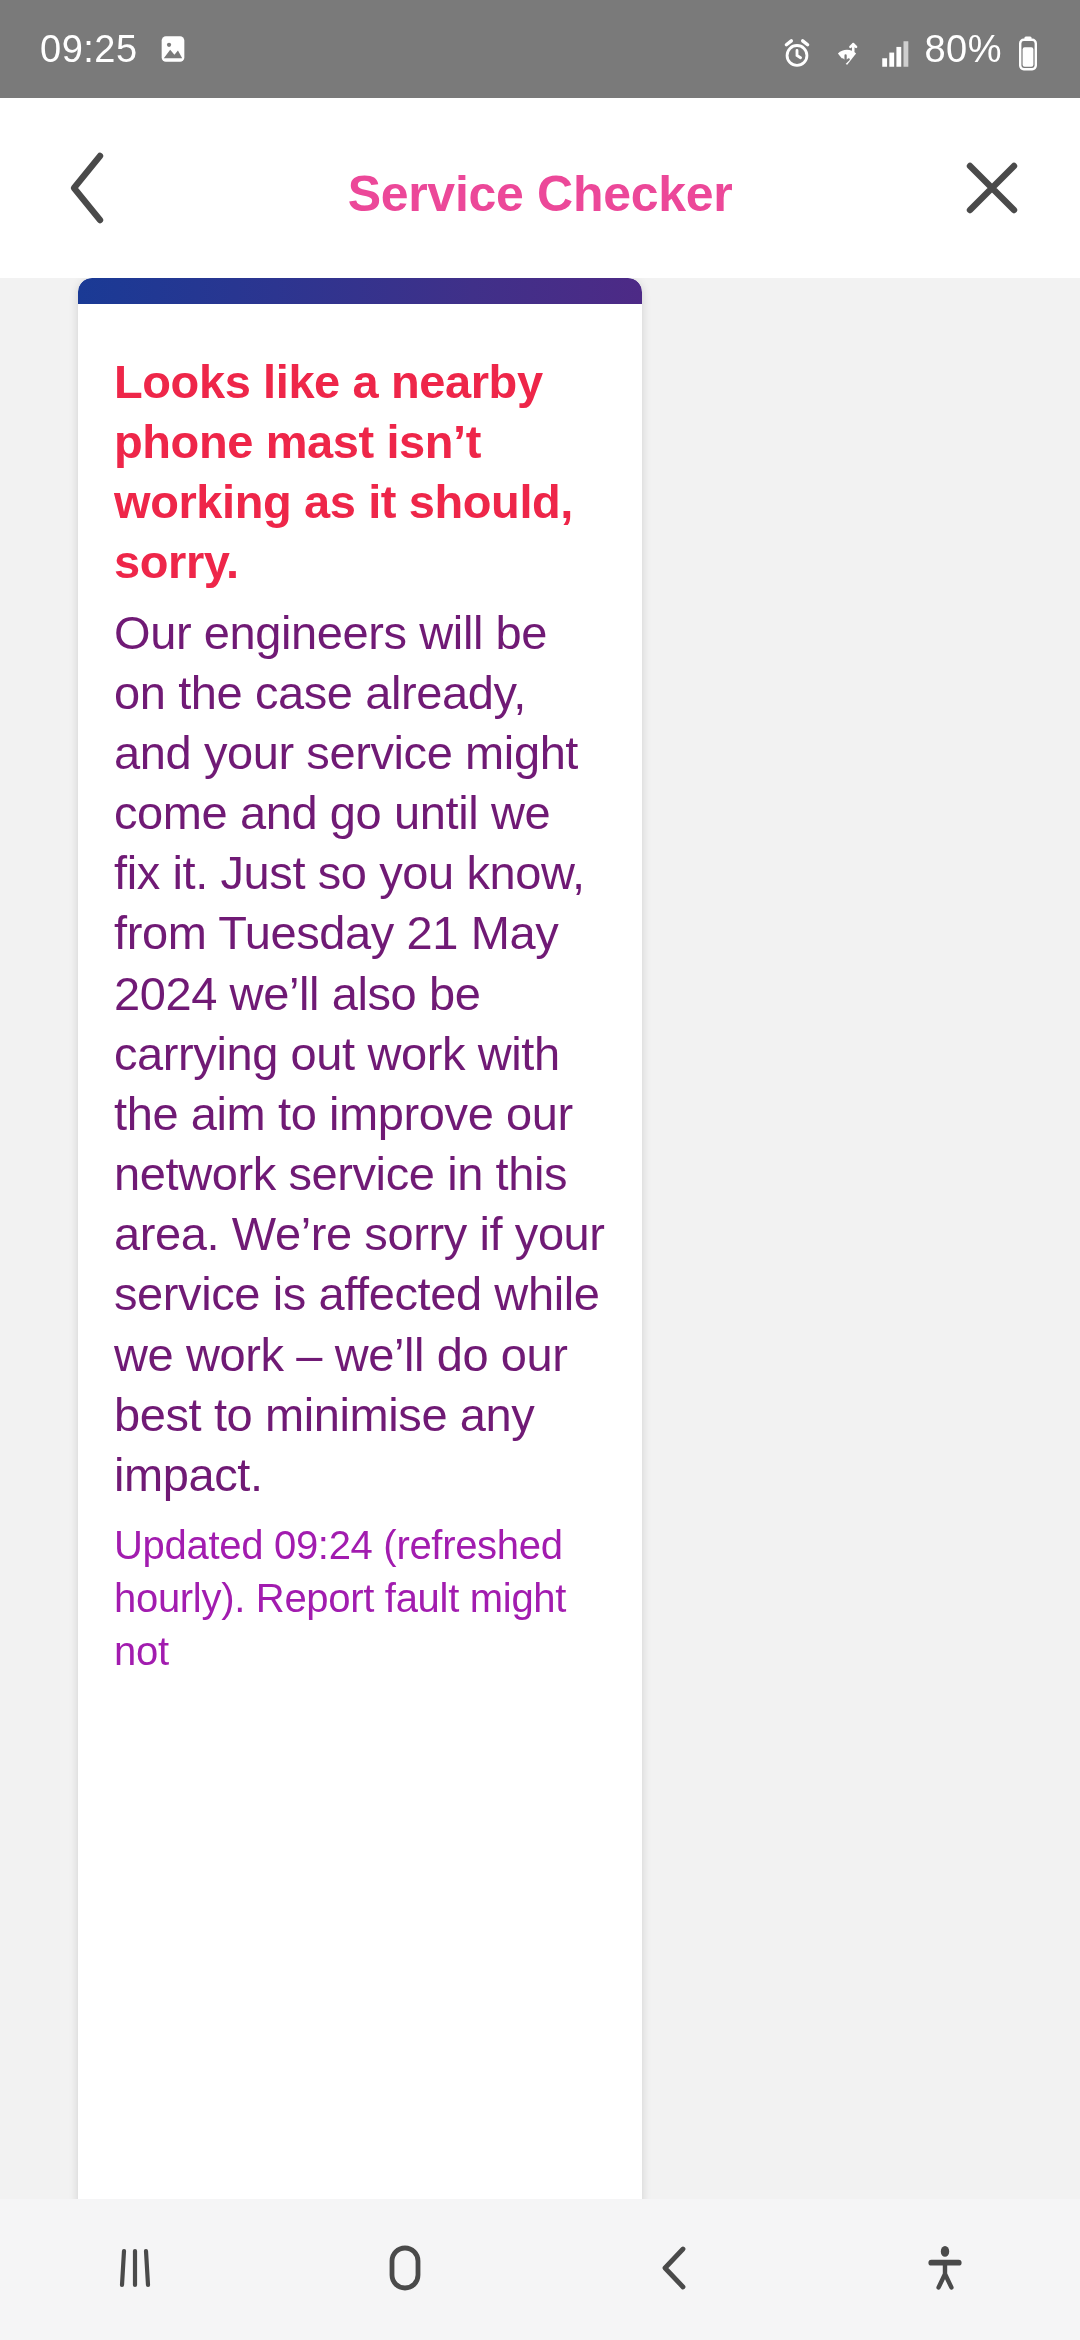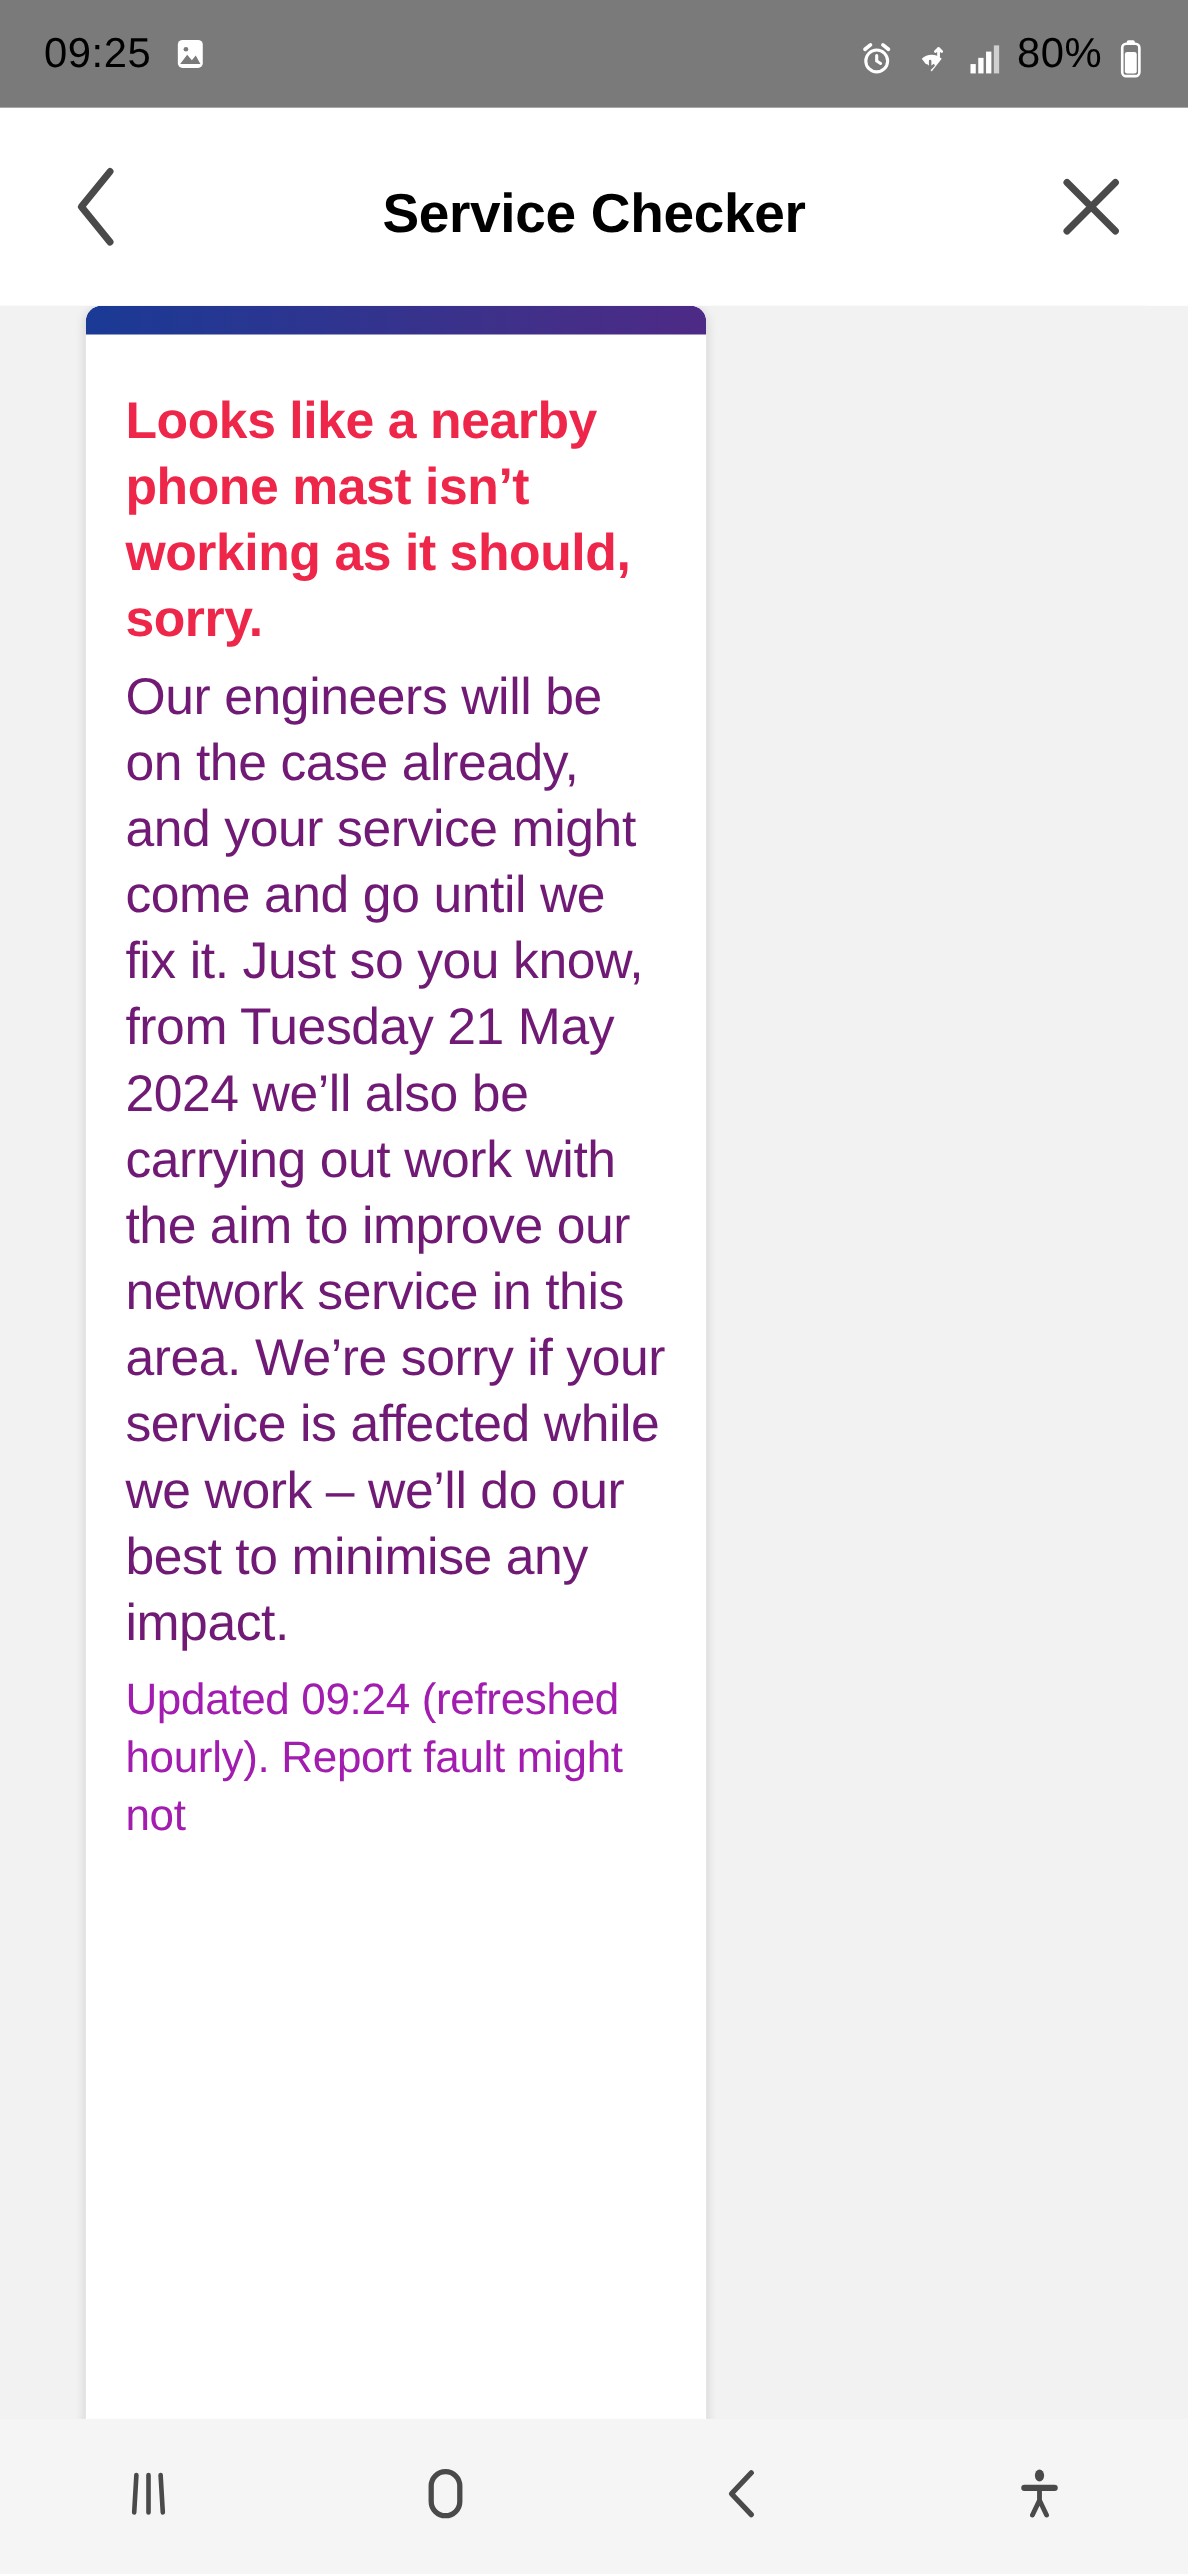--- a/index.html
+++ b/index.html
@@ -10,21 +10,21 @@
     overflow:hidden;
   }
 
   
   .status-bar{
     position:absolute; top:0; left:0;
     width:1080px; height:98px;
     background:#7a7a7a;
     display:flex; align-items:center;
     padding:0 40px;
-    color:#000000;
+    color:#ffffff;
   }
   .sb-left{ display:flex; align-items:center; gap:18px; }
   .sb-time{ font-size:38px; letter-spacing:0.5px; }
   .sb-right{ margin-left:auto; display:flex; align-items:flex-end; gap:14px; }
   .sb-pct{ font-size:38px; letter-spacing:0.5px; }
   .ico{ display:inline-flex; align-items:center; justify-content:center; }
 
   
   .app-header{
     position:absolute; top:98px; left:0;
@@ -33,21 +33,21 @@
     display:flex; align-items:center;
     padding:0 46px;
   }
   .hdr-btn{
     width:84px; height:84px;
     display:flex; align-items:center; justify-content:center;
     cursor:pointer;
   }
   .hdr-title{
     flex:1; text-align:center;
-    font-size:50px; font-weight:700; color:#000000;
+    font-size:50px; font-weight:700; color:#ec4899;
     letter-spacing:-0.3px;
     margin-top:12px;
   }
 
   
   .content{
     position:absolute; top:278px; left:0;
     width:1044px; height:1921px;
     background:#f2f2f2;
     overflow:hidden;

